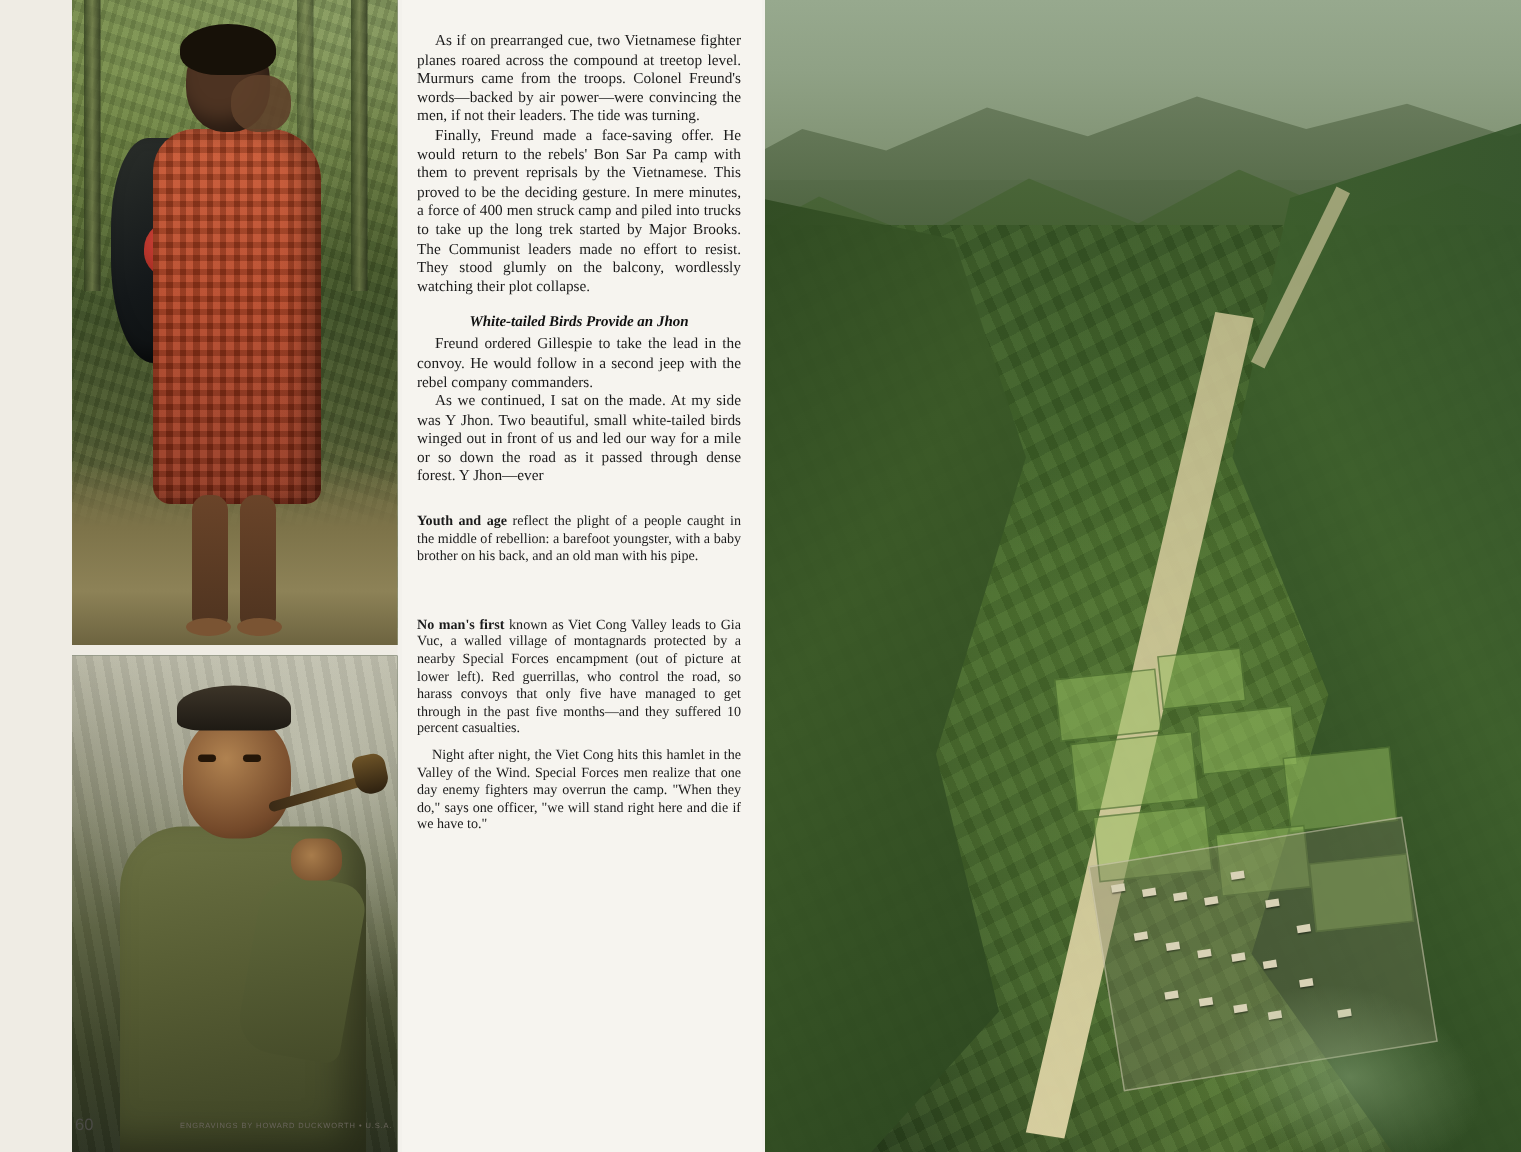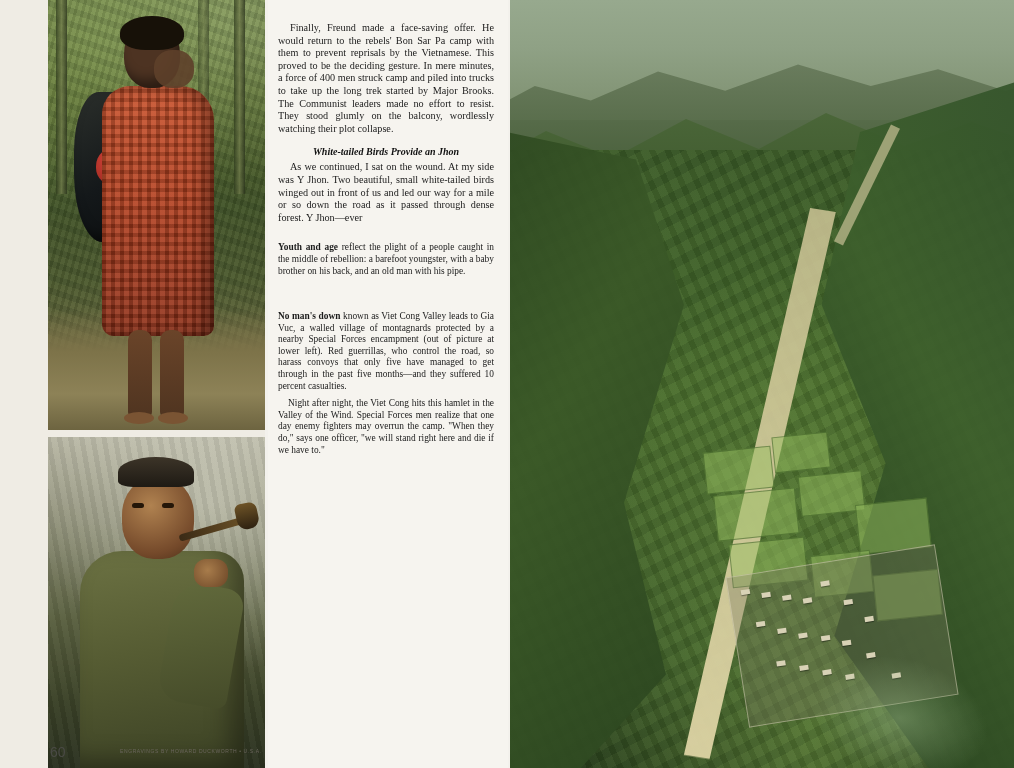--- a/index.html
+++ b/index.html
@@ -176,21 +176,21 @@
   }
   .man-hand {
     position:absolute; left:120px; top:104px; width:34px; height:28px;
     background: radial-gradient(circle at 40% 40%, #a87c4b, #6b4526);
     border-radius: 12px;
   }
 
   .page-number {
     position:absolute; left:50px; top:744px;
     font-family: "Liberation Sans", sans-serif;
-    font-size: 14px; color:#4a4a45;text-align:center;
+    font-size: 11px; color:#4a4a45;text-align:center;
   }
   .engrave-credit {
     position:absolute; left:120px; top:748px;
     font-family:"Liberation Sans", sans-serif;
     font-size:5px; letter-spacing:.6px; color:#6a655c;
   }
 
   
   .text-col {
     position:absolute;
@@ -372,33 +372,35 @@
         <div class="man-hand"></div>
       </div>
     </div>
 
     <div class="page-number">60</div>
     <div class="engrave-credit">ENGRAVINGS BY HOWARD DUCKWORTH • U.S.A.</div>
   </div>
 
   <div class="text-col">
     <div class="body-text">
+      <p class="first">As if on prearranged cue, two Vietnamese fighter planes roared across the compound at treetop level. Murmurs came from the troops. Colonel Freund's words—backed by air power—were convincing the men, if not their leaders. The tide was turning.</p>
       <p>Finally, Freund made a face-saving offer. He would return to the rebels' Bon Sar Pa camp with them to prevent reprisals by the Vietnamese. This proved to be the deciding gesture. In mere minutes, a force of 400 men struck camp and piled into trucks to take up the long trek started by Major Brooks. The Communist leaders made no effort to resist. They stood glumly on the balcony, wordlessly watching their plot collapse.</p>
       <div class="subhead">White-tailed Birds Provide an Jhon</div>
-      <p>As we continued, I sat on the wound. At my side was Y Jhon. Two beautiful, small white-tailed birds winged out in front of us and led our way for a mile or so down the road as it passed through dense forest. Y Jhon—ever</p>
+      <p>Freund ordered Gillespie to take the lead in the convoy. He would follow in a second jeep with the rebel company commanders.</p>
+      <p>As we continued, I sat on the made. At my side was Y Jhon. Two beautiful, small white-tailed birds winged out in front of us and led our way for a mile or so down the road as it passed through dense forest. Y Jhon—ever</p>
     </div>
 
     <div class="caption-block">
       <span class="lead">Youth and age</span><span> reflect the plight of a people caught in the middle of rebellion: a barefoot youngster, with a baby brother on his back, and an old man with his pipe.</span>
     </div>
 
     <div class="caption-gap"></div>
 
     <div class="caption-block" style="margin-top:0;">
-      <span class="lead">No man's down</span><span> known as Viet Cong Valley leads to Gia Vuc, a walled village of montagnards protected by a nearby Special Forces encampment (out of picture at lower left). Red guerrillas, who control the road, so harass convoys that only five have managed to get through in the past five months—and they suffered 10 percent casualties.</span>
+      <span class="lead">No man's first</span><span> known as Viet Cong Valley leads to Gia Vuc, a walled village of montagnards protected by a nearby Special Forces encampment (out of picture at lower left). Red guerrillas, who control the road, so harass convoys that only five have managed to get through in the past five months—and they suffered 10 percent casualties.</span>
     </div>
 
     <div class="caption-block" style="margin-top:6px; text-indent:10px;">
       <span>Night after night, the Viet Cong hits this hamlet in the Valley of the Wind. Special Forces men realize that one day enemy fighters may overrun the camp. "When they do," says one officer, "we will stand right here and die if we have to."</span>
     </div>
   </div>
 
   <div class="right-photo">
     <div class="valley-sky"></div>
     <div class="ridge r1"></div>

